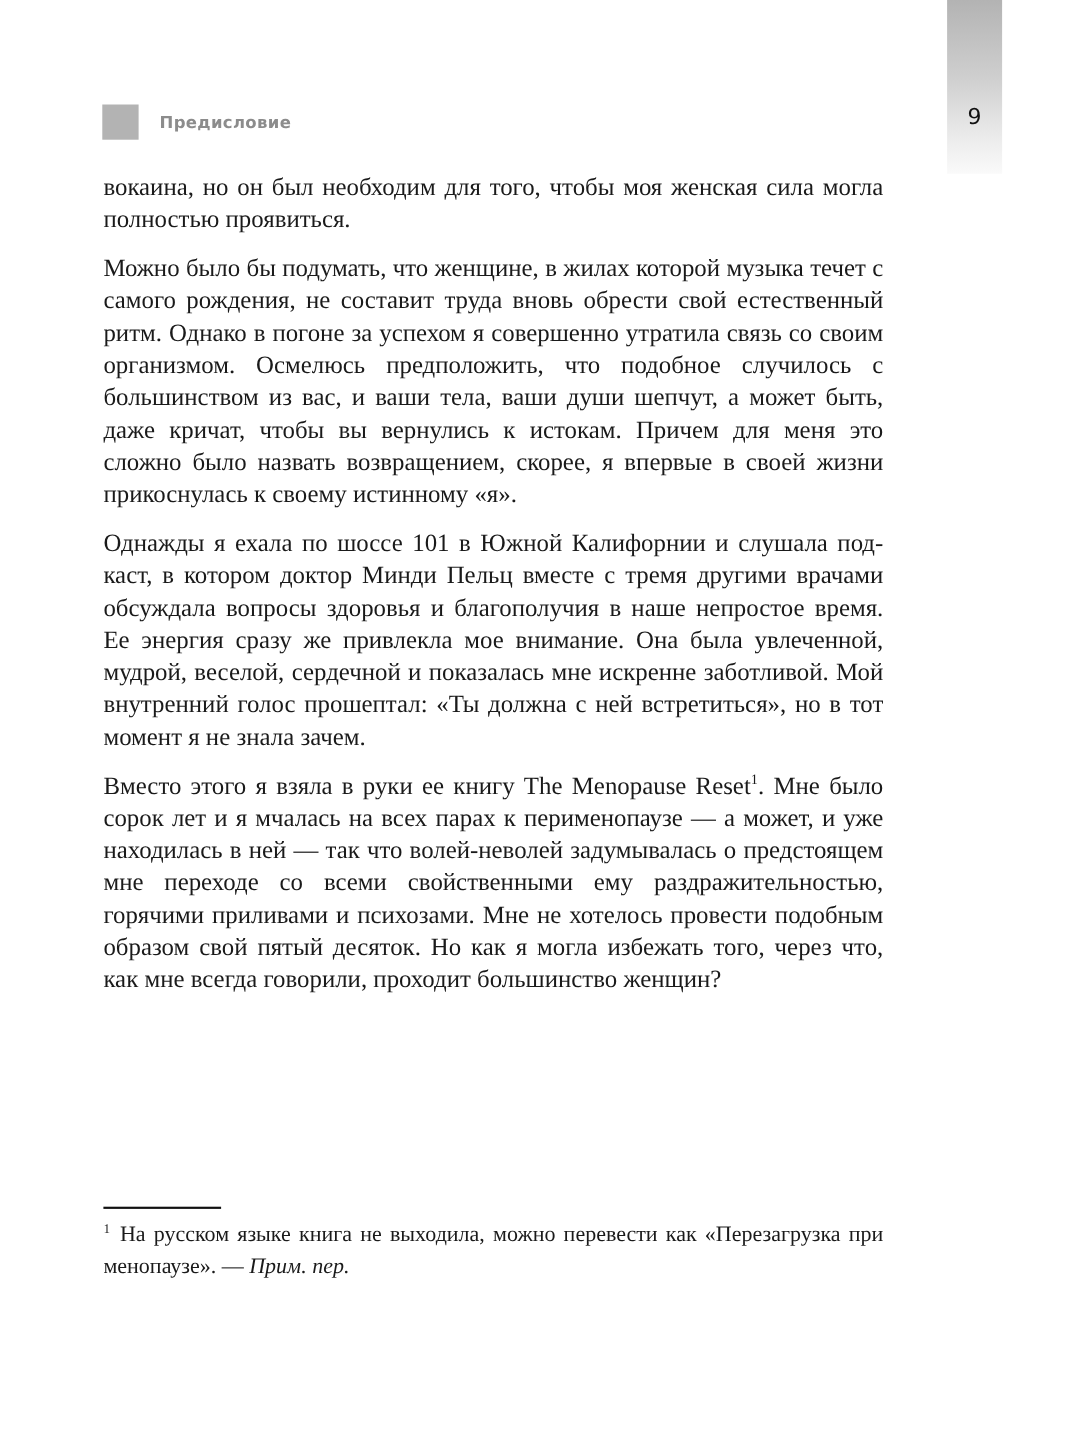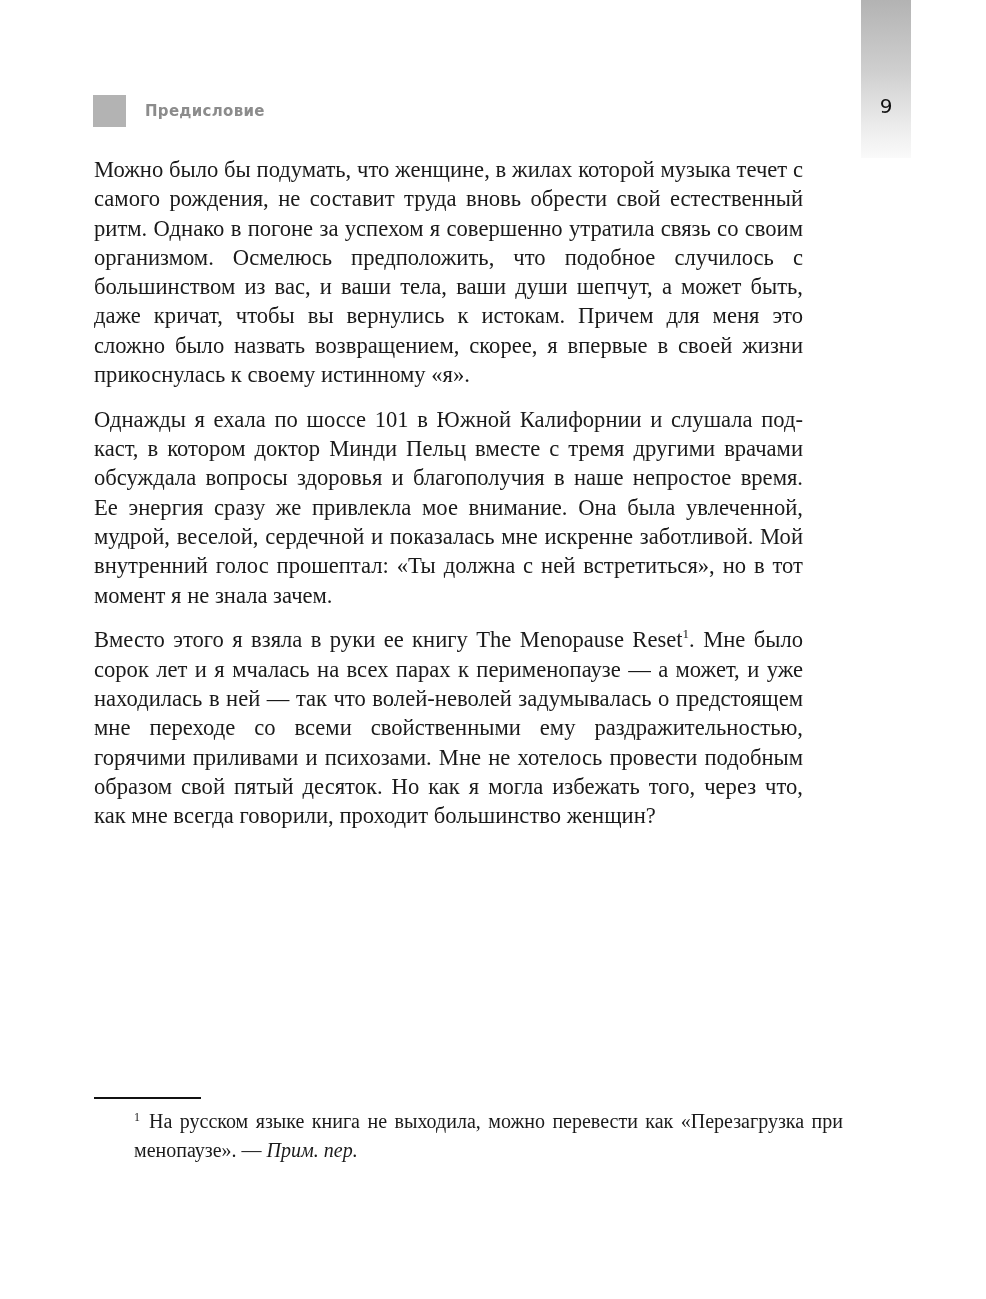--- a/index.html
+++ b/index.html
@@ -26,35 +26,36 @@
       color: #1a1a1a; text-align: justify;
     }
     .body-text p { margin: 0 0 15.5px 0; hyphens: manual; }
     .body-text sup { font-size: 13px; line-height: 0; vertical-align: 9px; }
     .footnote-rule {
       position: absolute; left: 94px; top: 1097px; width: 107px; height: 2px; background: #111;
     }
     .footnote {
       position: absolute; left: 94px; top: 1103px; width: 709px;
       font-family: "Liberation Serif", serif; font-size: 20px; line-height: 29px;
-      color: #1a1a1a; text-align: justify; margin-left: 40px;
+      color: #1a1a1a; text-align: justify;
     }
     .footnote .fn-mark { font-size: 12px; vertical-align: 7px; margin-right: 9px; }
     .footnote em { font-style: italic; }
   </style>
 </head>
 <body>
 
 <div class="page-tab"></div>
 <div class="page-number">9</div>
 
 <div class="header-square"></div>
 <div class="header-title">Предисловие</div>
 
 <div class="body-text">
+  <p>вокаина, но он был необходим для того, чтобы моя женская сила мог­ла полностью проявиться.</p>
   <p>Можно было бы подумать, что женщине, в жилах которой музыка те­чет с самого рождения, не составит труда вновь обрести свой есте­ственный ритм. Однако в погоне за успехом я совершенно утратила связь со своим организмом. Осмелюсь предположить, что подобное случилось с большинством из вас, и ваши тела, ваши души шепчут, а может быть, даже кричат, чтобы вы вернулись к истокам. Причем для меня это сложно было назвать возвращением, скорее, я впервые в своей жизни прикоснулась к своему истинному «я».</p>
   <p>Однажды я ехала по шоссе 101 в Южной Калифорнии и слушала под­каст, в котором доктор Минди Пельц вместе с тремя другими врачами обсуждала вопросы здоровья и благополучия в наше непростое вре­мя. Ее энергия сразу же привлекла мое внимание. Она была увлечен­ной, мудрой, веселой, сердечной и показалась мне искренне заботли­вой. Мой внутренний голос прошептал: «Ты должна с ней встретить­ся», но в тот момент я не знала зачем.</p>
   <p><span>Вместо этого я взяла в руки ее книгу The Menopause Reset</span><sup>1</sup><span>. Мне бы­ло сорок лет и я мчалась на всех парах к перименопаузе — а может, и уже находилась в ней — так что волей-неволей задумывалась о предстоящем мне переходе со всеми свойственными ему раздражи­тельностью, горячими приливами и психозами. Мне не хотелось про­вести подобным образом свой пятый десяток. Но как я могла избе­жать того, через что, как мне всегда говорили, проходит большинство женщин?</span></p>
 </div>
 
 <div class="footnote-rule"></div>
 <div class="footnote">
   <span class="fn-mark">1</span><span>На русском языке книга не выходила, можно перевести как «Перезагрузка при менопаузе». — </span><em>Прим. пер.</em>
 </div>
 

